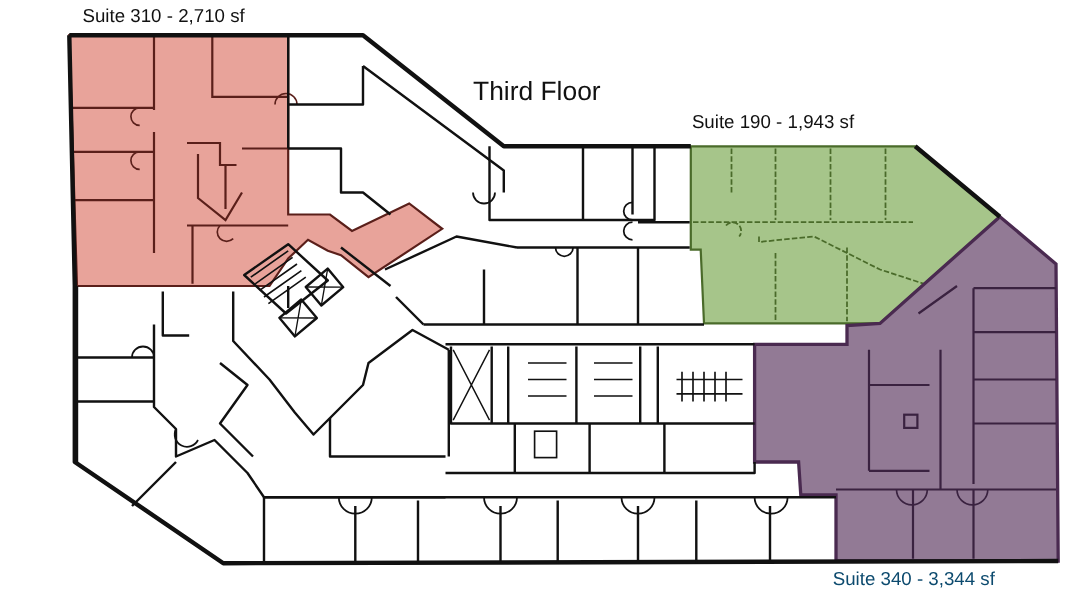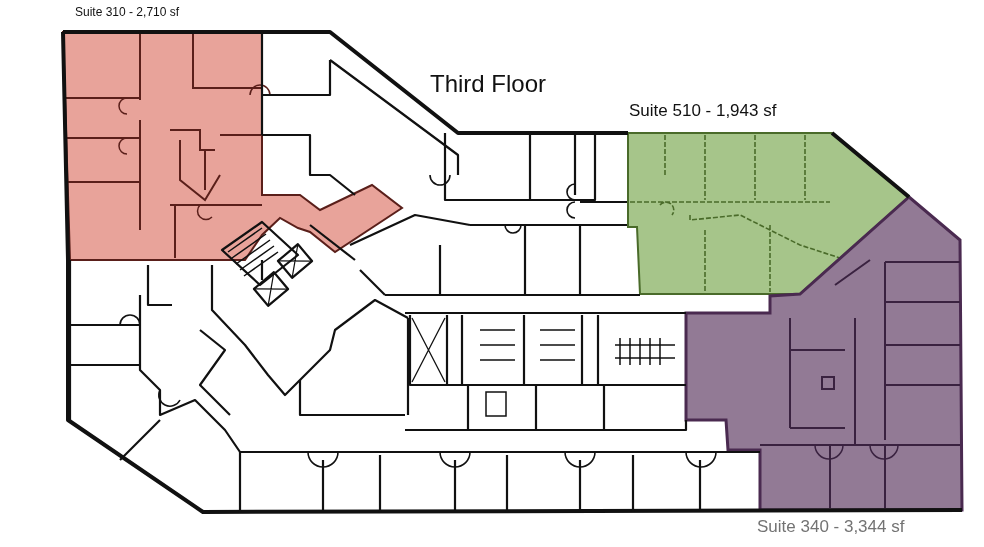--- a/index.html
+++ b/index.html
@@ -1,33 +1,33 @@
 <!DOCTYPE html>
 <html><head>
 <meta charset="utf-8">
 <style>
   html, body { margin: 0; padding: 0; background: #ffffff; }
   body { width: 984px; height: 547px; position: relative; overflow: hidden; font-family: "Liberation Sans", sans-serif; }
   .label { position: absolute; white-space: nowrap; font-family: "Liberation Sans", sans-serif; }
   #title { left: 430px; top: 30px; font-size: 24px; color: #111111; margin-top: 40px; }
-  #lbl310 { left: 75px; top: 5px; font-size: 12px; color: #111111; }
+  #lbl310 { left: 75px; top: 5px; font-size: 17px; color: #111111; }
   #lbl330 { left: 629px; top: 101px; font-size: 17px; color: #111111; }
   #lbl340 { left: 757px; top: 517px; font-size: 17px; }
   svg { position: absolute; left: 0; top: 0; }
   .wall { fill: none; stroke: #111; stroke-width: 2.2; stroke-linejoin: round; }
   .thick { fill: none; stroke: #111; stroke-width: 4; stroke-linejoin: round; }
   .door { fill: none; stroke: #111; stroke-width: 1.6; }
 </style>
 </head>
 <body>
 
 <div class="label" id="title">Third Floor</div>
 <div class="label" id="lbl310">Suite 310 - 2,710 sf</div>
-<div class="label" id="lbl330">Suite 510 - 1,943 sf</div>
-<div class="label" id="lbl340" style="color: #737373;">Suite 340 - 3,344 sf</div>
+<div class="label" id="lbl330">Suite 190 - 1,943 sf</div>
+<div class="label" id="lbl340" style="color: #0c4a6e;">Suite 340 - 3,344 sf</div>
 
 <svg width="984" height="547" viewBox="0 0 984 547">
 
   <g>
     <path d="M63,32 L262,32 L262,195 L300,195 L320,210 L372,185 L402,208 L335,252 L310,232 L298,228 L280,218 L262,235 L245,260 L70,260 Z" fill="#e8a39a" stroke="#5a1f1a" stroke-width="2"></path>
 
     <path d="M140,32 L140,100 M66,98 L140,98 M66,138 L140,138 M66,182 L140,182 M140,120 L140,230 M193,32 L193,88 L262,88 M66,182 L140,182 M170,130 L200,130 L200,150 L215,150 M180,140 L180,180 L205,200 L220,175 M205,150 L205,190 M220,135 L262,135 M170,205 L262,205 M175,205 L175,258" fill="none" stroke="#5a1f1a" stroke-width="2"></path>
     <path d="M127,98 a8,8 0 0,0 0,16" fill="none" stroke="#5a1f1a" stroke-width="1.5"></path>
     <path d="M127,138 a8,8 0 0,0 0,16" fill="none" stroke="#5a1f1a" stroke-width="1.5"></path>
     <path d="M250,95 a10,10 0 0,1 20,0" fill="none" stroke="#5a1f1a" stroke-width="1.5"></path>

